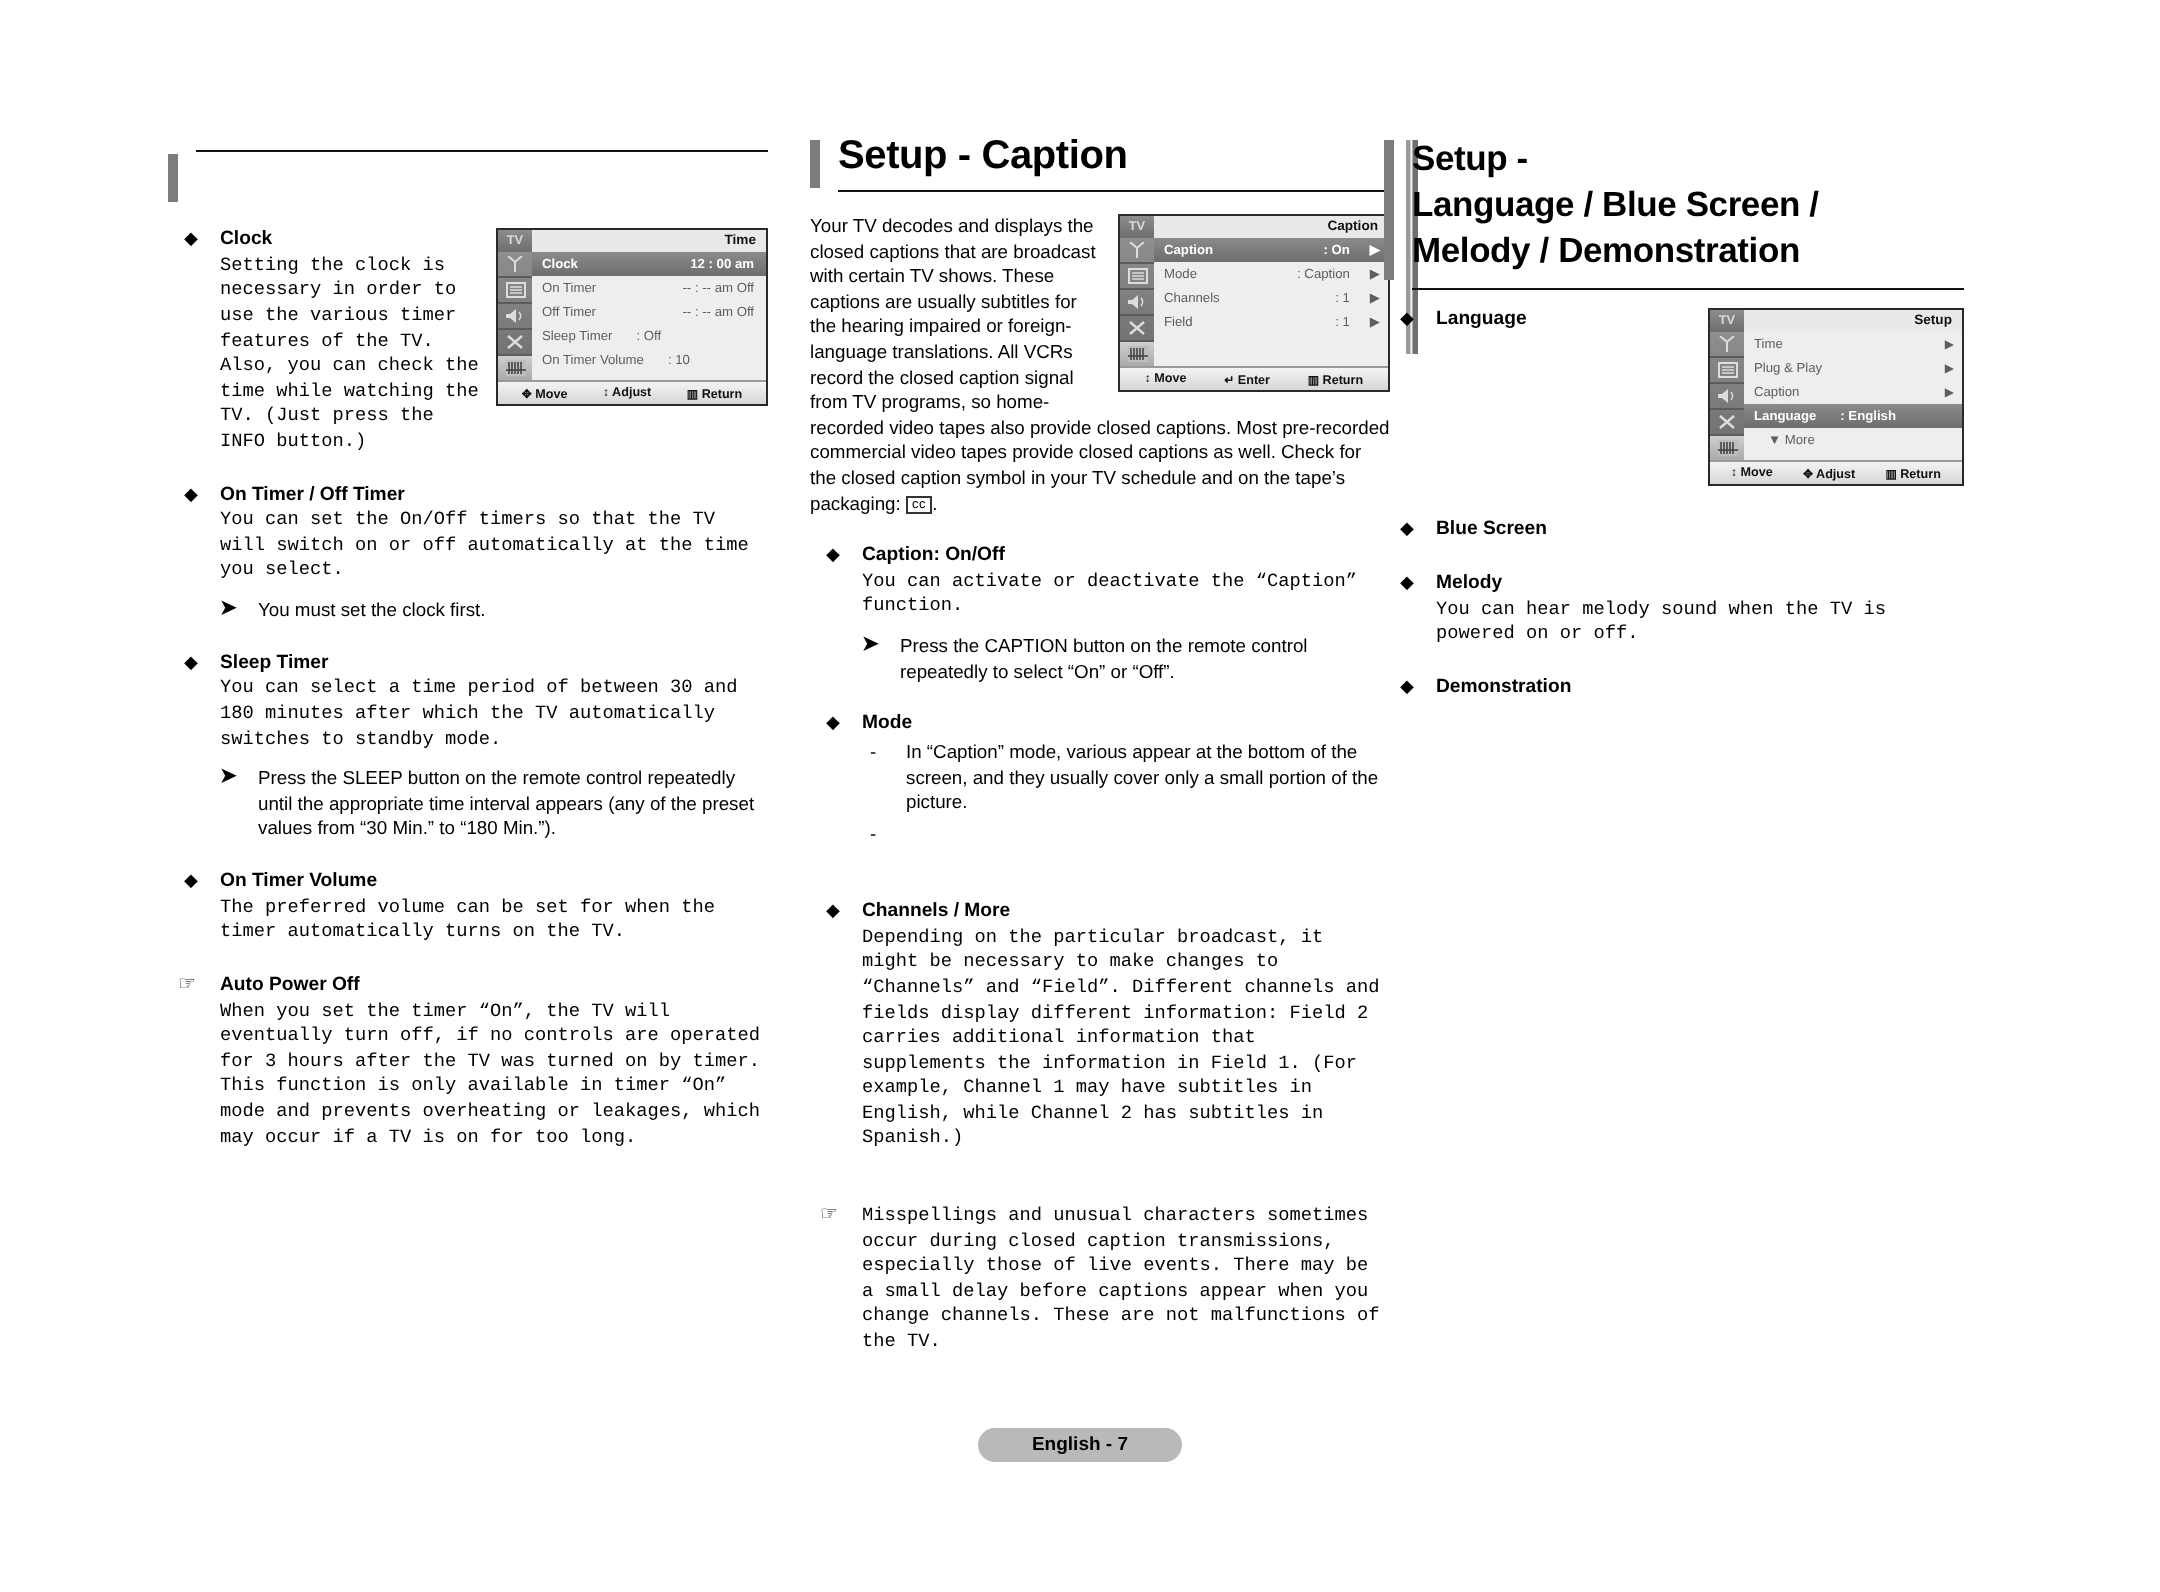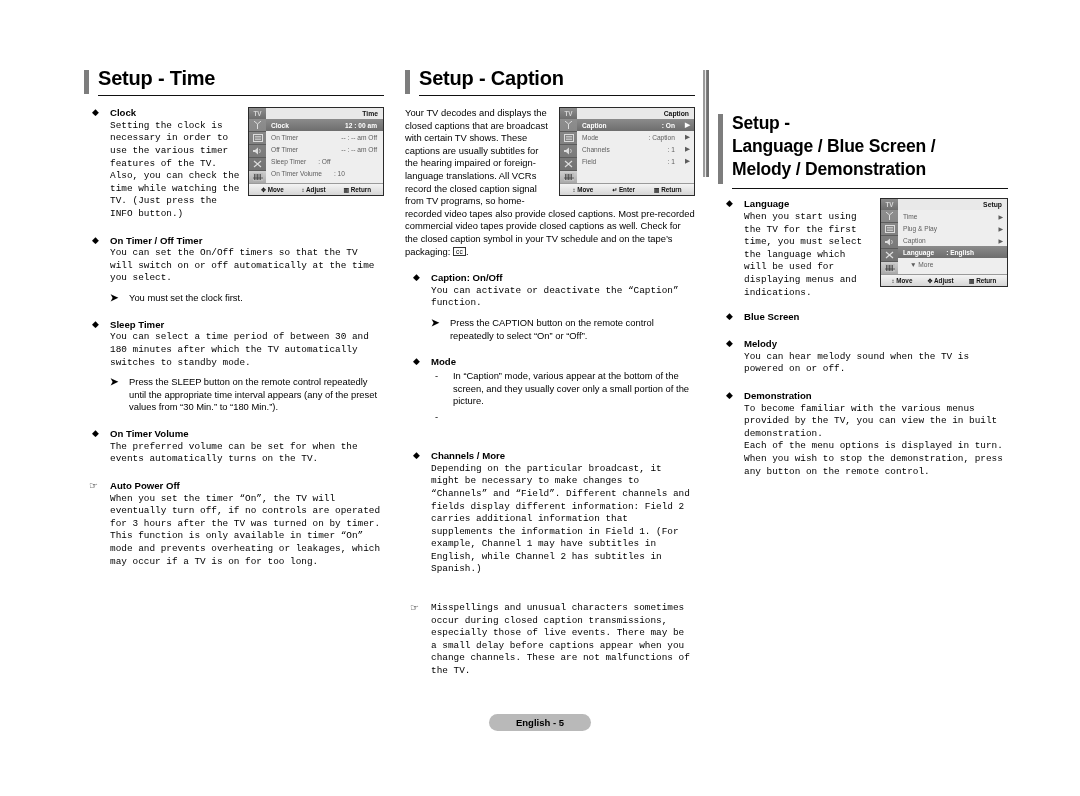--- a/index.html
+++ b/index.html
@@ -22,21 +22,21 @@
     height: 796px;
   }
 
   
   .col {
     position: absolute;
     top: 68px;
   }
   .col-left  { left: 84px;  width: 300px; }
   .col-mid   { left: 405px; width: 290px; }
-  .col-right { left: 718px; width: 290px; margin-top: 44px; }
+  .col-right { left: 692px; width: 290px; }
 
   
   .col-divider {
     position: absolute;
     left: 703px;
     top: 70px;
     width: 6px;
     height: 107px;
     background: linear-gradient(to right,#9a9a9a 0%,#9a9a9a 30%,#ffffff 45%,#6f6f6f 60%,#6f6f6f 100%);
   }
@@ -257,21 +257,20 @@
 <body>
 
 <div class="page">
 
   <div class="col-divider"></div>
 
   <div class="col col-left">
 
     <div class="head-wrap">
       <div class="head-bar" style="height:24px;"></div>
-      <div class="head-title">Setup - Time</div>
       <div class="head-rule"></div>
     </div>
 
     <div class="clearfix">
       <div class="osd-float">
         <div class="osd">
           <div class="osd-top">
             <div class="tv">TV</div>
             <div class="title">Time</div>
           </div>
@@ -361,21 +360,21 @@
       <div class="b-text">You can select a time period of between 30 and 180 minutes after which the TV automatically switches to standby mode.</div>
       <div class="note">
         <span class="arrow">➤</span>
         <span>Press the SLEEP button on the remote control repeatedly until the appropriate time interval appears (any of the preset values from “30 Min.” to “180 Min.”).</span>
       </div>
     </div>
 
     <div class="bullet-block mt14">
       <span class="marker">◆</span>
       <div class="b-title">On Timer Volume</div>
-      <div class="b-text">The preferred volume can be set for when the events automatically turns on the TV.</div>
+      <div class="b-text">The preferred volume can be set for when the timer automatically turns on the TV.</div>
     </div>
 
     <div class="bullet-block mt14">
       <span class="marker hand">☞</span>
       <div class="b-title">Auto Power Off</div>
       <div class="b-text">When you set the timer “On”, the TV will eventually turn off, if no controls are operated for 3 hours after the TV was turned on by timer. This function is only available in timer “On” mode and prevents overheating or leakages, which may occur if a TV is on for too long.</div>
     </div>
   </div>
 
   <div class="col col-mid">
@@ -582,39 +581,35 @@
             <span><span class="ic-g">↕</span> <span>Move</span></span>
             <span><span class="ic-g">✥</span> <span>Adjust</span></span>
             <span><span class="ic-g">▥</span> <span>Return</span></span>
           </div>
         </div>
       </div>
 
       <div class="bullet-block" style="margin-top:9px;">
         <span class="marker">◆</span>
         <div class="b-title">Language</div>
-        <div class="b-text" style="max-width:133px;">When you start using the TV for the first time, you must select the language which will be used for displaying menus and indications.</div>
       </div>
     </div>
 
     <div class="bullet-block" style="margin-top:12px;">
       <span class="marker">◆</span>
       <div class="b-title">Blue Screen</div>
     </div>
 
     <div class="bullet-block mt14">
       <span class="marker">◆</span>
       <div class="b-title">Melody</div>
       <div class="b-text">You can hear melody sound when the TV is powered on or off.</div>
     </div>
 
     <div class="bullet-block mt14">
       <span class="marker">◆</span>
       <div class="b-title">Demonstration</div>
-      <div class="b-text" style="white-space:pre-line;">To become familiar with the various menus provided by the TV, you can view the in built demonstration.
-Each of the menu options is displayed in turn.
-When you wish to stop the demonstration, press any button on the remote control.</div>
     </div>
   </div>
 
-  <div class="footer-badge">English - 5</div>
+  <div class="footer-badge">English - 7</div>
 
 </div>
 
 </body></html>

